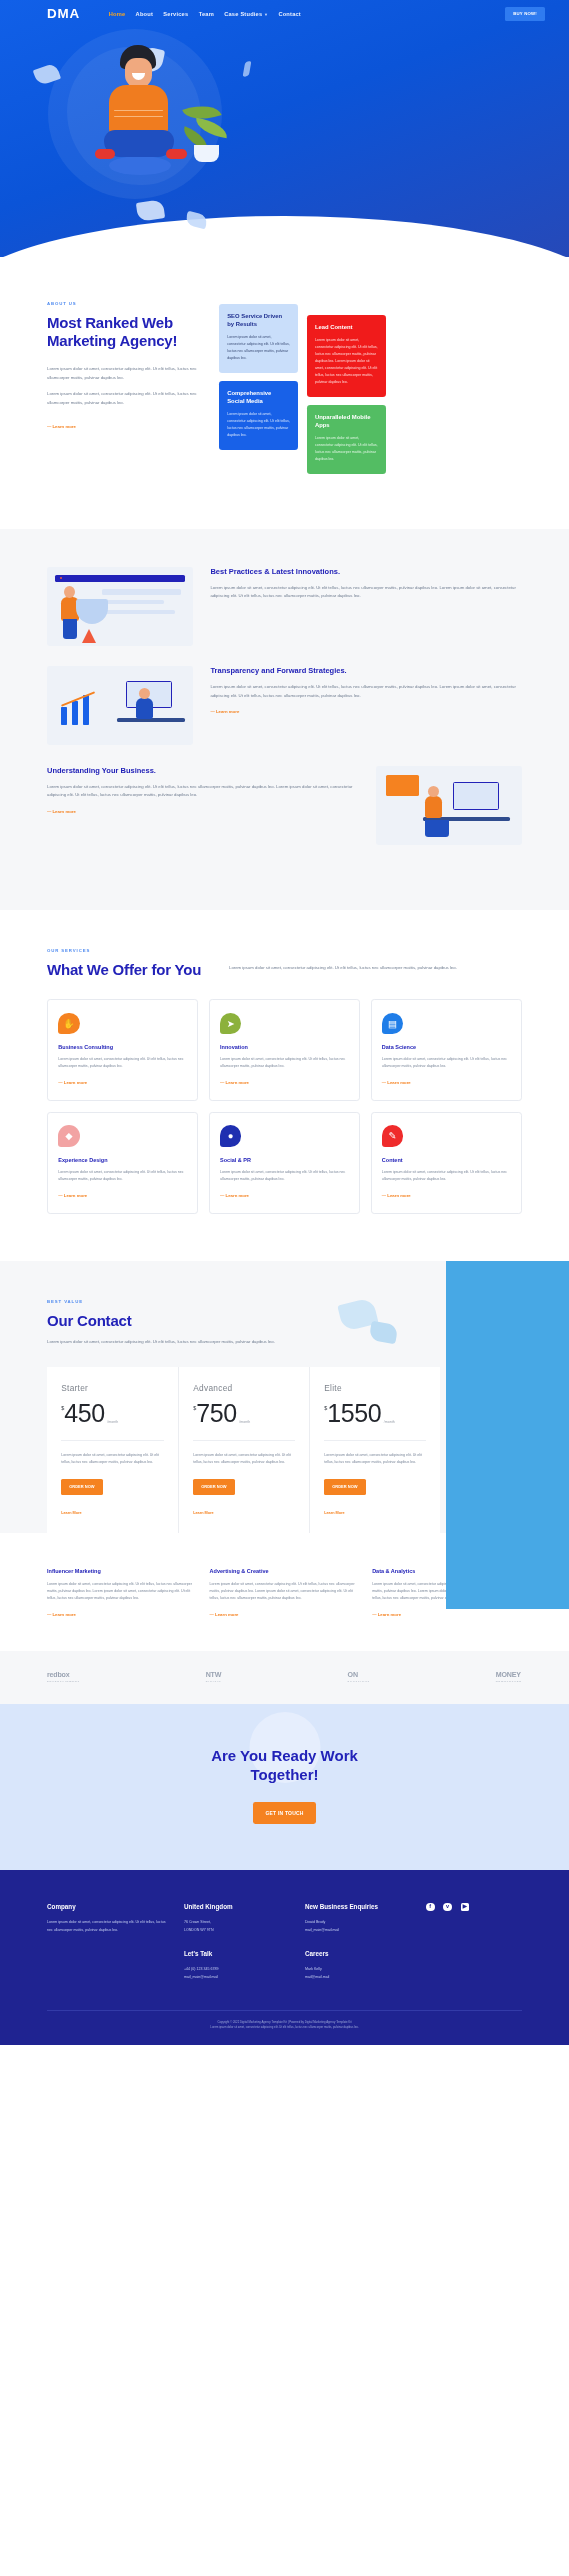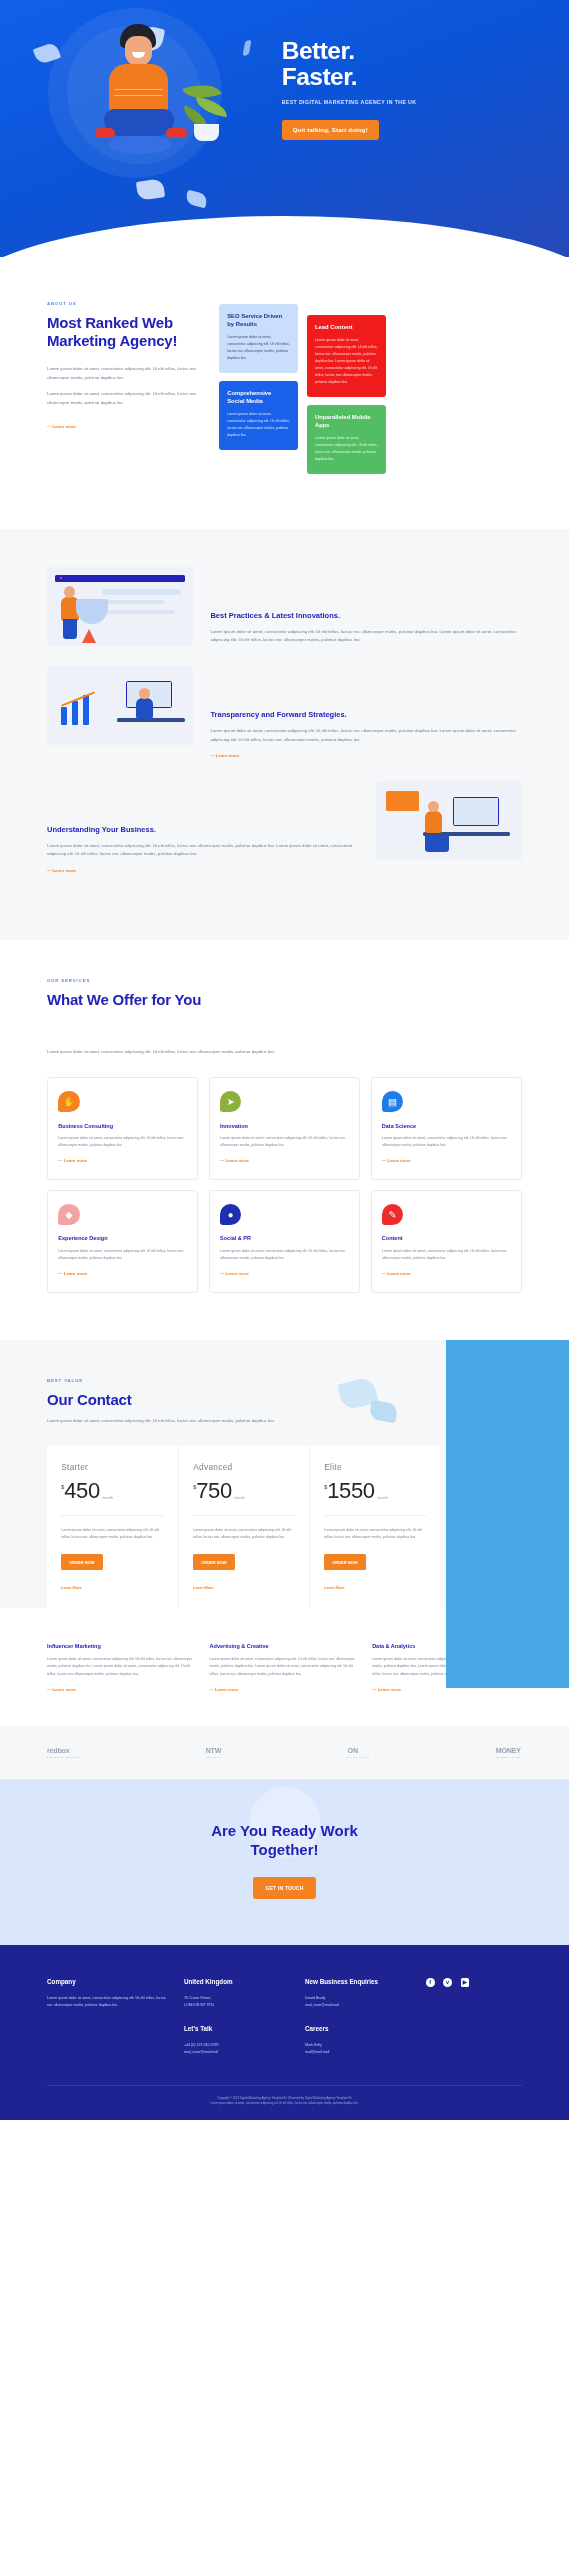--- a/index.html
+++ b/index.html
@@ -149,40 +149,40 @@
   .card-red p { color:#ffd9d9; }
   .card-green { background:#53bd63; color:#fff; }
   .card-green p { color:#e0f6e4; }
   .col-b { margin-top: 11px; }
 
   
   .why { background:#f6f7f9; padding: 38px 47px 44px; }
   .why-head { max-width: 198px; margin-bottom: 24px; }
   .why-head h2 { margin-bottom: 9.5px; }
   .feature-row { display:flex; gap: 17.4px; margin-bottom: 20.6px; align-items:flex-start;}
-  .feature-text { flex:1;margin-top:44px; }
+  .feature-text { flex:1; }
   .feature-text h3 { color:#2222b8; font-size:7.5px; font-weight:800; line-height:1.3; margin-bottom:7.1px;}
   .illus { width: 146px; height: 79px; border-radius:2.4px; position:relative; overflow:hidden; }
   .illus-bg { position:absolute; inset:0; background:#eef2f8; }
   .illus-bar { position:absolute; left:8px; right:8px; top:8px; height:7.1px; background:#2222b8; border-radius:1.6px;}
   .illus-dot { position:absolute; top:10.3px; width:2.4px; height:2.4px; border-radius:50%; background:#f05a3c;}
   .illus-block { position:absolute; background:#d9e4f6; border-radius:1.6px;}
   .illus-person { position:absolute; background:#f07c1f; border-radius: 6.3px 6.3px 2.4px 2.4px; }
   .illus-head { position:absolute; background:#f0a97f; border-radius:50%; }
   .illus-legs { position:absolute; background:#1f4fc0; border-radius:0 0 3.2px 3.2px;}
   .illus-cone { position:absolute; width:0;height:0; border-left:7.1px solid transparent;
                 border-right:7.1px solid transparent; border-bottom:14.2px solid #f05a3c;}
   .chart-line { position:absolute; height:1.6px; background:#f58220; border-radius:1.6px;}
   .chart-bar { position:absolute; background:#1861e8; border-radius:0.8px;}
   .desk { position:absolute; background:#2f4c8e; border-radius:1.6px;}
   .monitor { position:absolute; background:#dce7f8; border:1.6px solid #2222b8; border-radius:1.6px;}
 
   
   .services { padding: 38px 47px 47px; }
-  .svc-head { display:flex; gap: 24px; margin-bottom: 20.6px; align-items:flex-start;flex-direction:column;}
+  .svc-head { display:flex; gap: 24px; margin-bottom: 20.6px; align-items:flex-start;}
   .svc-head .left { width: 158px; }
   .svc-head .right { flex:1; padding-top: 16px; }
   .svc-grid { display:grid; grid-template-columns: repeat(3, 1fr); gap: 10.3px; }
   .svc-card {
     border:0.8px solid #e7eaf0; border-radius:3.2px; background:#fff;
     padding: 12.7px 10.3px 13.4px;
   }
   .svc-icon {
     width: 21.3px; height: 21.3px; border-radius: 11px 11px 11px 3.2px;
     display:flex; align-items:center; justify-content:center;
@@ -199,21 +199,21 @@
   .pkg-paper { position:absolute; background:#cfe6f7; }
   .pkg-inner { position:relative; z-index:2; padding: 0 47px; }
   .pkg-head { max-width: 245px; margin-bottom: 20.6px; }
   .pkg-head h2 { margin-bottom: 8.7px; }
   .pkg-grid { display:flex; }
   .pkg-card { background:#fff; padding: 16px 14.2px 16px; width: 131px; }
   .pkg-card + .pkg-card { border-left:0.8px solid #ebedf1; }
   .pkg-name { font-size:8.3px; color:#7d838c; font-weight:400; letter-spacing:0.3px; margin-bottom: 8px;}
   .pkg-price { display:flex; align-items:flex-start; margin-bottom: 13.4px; }
   .pkg-cur { font-size:5.5px; color:#3b4049; margin-top:4px; }
-  .pkg-amt { font-size:22px; color:#23262c; font-weight:300; line-height:1; letter-spacing:-0.4px;}
+  .pkg-amt { font-size:25px; color:#23262c; font-weight:300; line-height:1; letter-spacing:-0.4px;}
   .pkg-per { font-size:3.6px; color:#9aa0ab; align-self:flex-end; margin-bottom:2.4px; margin-left:2.4px;}
   .pkg-div { height:0.8px; background:#eceef2; margin-bottom: 11px; }
   .pkg-card p { font-size:3.6px; line-height:2; color:#7a8699; margin-bottom: 12.7px;}
   .pkg-btn {
     background:#f58220; color:#fff; font-size:4px; font-weight:700;
     padding:5.5px 8px; border:0; border-radius:1.6px; cursor:pointer; display:block;
     margin-bottom: 8px;
   }
   .pkg-learn { color:#f58220; font-size:3.8px; font-weight:700; text-decoration:none;}
 
@@ -252,20 +252,32 @@
   .soc.yt { border-radius:1.6px; }
   .f-bottom { margin-top: 28.5px; border-top:0.8px solid #333aa8; padding-top: 9.5px; text-align:center;}
   .f-bottom p { font-size:2.8px; color:#9aa5d8; line-height:1.9;}
 </style>
 </head>
 <body>
 
 <div class="page">
 
   <section class="hero">
+    <nav class="navbar">
+      <div class="logo">DMA</div>
+      <div class="nav-links">
+        <a href="#" class="active">Home</a>
+        <a href="#">About</a>
+        <a href="#">Services</a>
+        <a href="#">Team</a>
+        <a href="#"><span>Case Studies</span><span class="caret">▼</span></a>
+        <a href="#">Contact</a>
+      </div>
+      <button class="buy-btn">BUY NOW!</button>
+    </nav>
 
     <div class="hero-body">
       <div class="hero-art">
         <div class="blob"></div>
         <div class="blob2"></div>
         <div class="paper p1"></div>
         <div class="paper p2"></div>
         <div class="paper p3"></div>
         <div class="paper p4"></div>
         <div class="paper p5"></div>
@@ -282,28 +294,20 @@
           <div class="shoeR"></div>
         </div>
         <div class="plant">
           <div class="leaf l1"></div>
           <div class="leaf l2"></div>
           <div class="leaf l3"></div>
           <div class="pot"></div>
         </div>
       </div>
 
-      <div class="hero-text">
-        <div class="hero-title">
-          <div>Better.</div>
-          <div>Faster.</div>
-        </div>
-        <div class="hero-sub">BEST DIGITAL MARKETING AGENCY IN THE UK</div>
-        <button class="hero-cta">Quit talking, Start doing!</button>
-      </div>
     </div>
     <div class="hero-curve"></div>
   </section>
 
   <section class="about">
     <div class="about-left">
       <div class="eyebrow">ABOUT US</div>
       <h2 class="sec-title">Most Ranked Web Marketing Agency!</h2>
       <p class="body-sm">Lorem ipsum dolor sit amet, consectetur adipiscing elit. Ut elit tellus, luctus nec ullamcorper mattis, pulvinar dapibus leo.</p>
       <p class="body-sm">Lorem ipsum dolor sit amet, consectetur adipiscing elit. Ut elit tellus, luctus nec ullamcorper mattis, pulvinar dapibus leo.</p>

